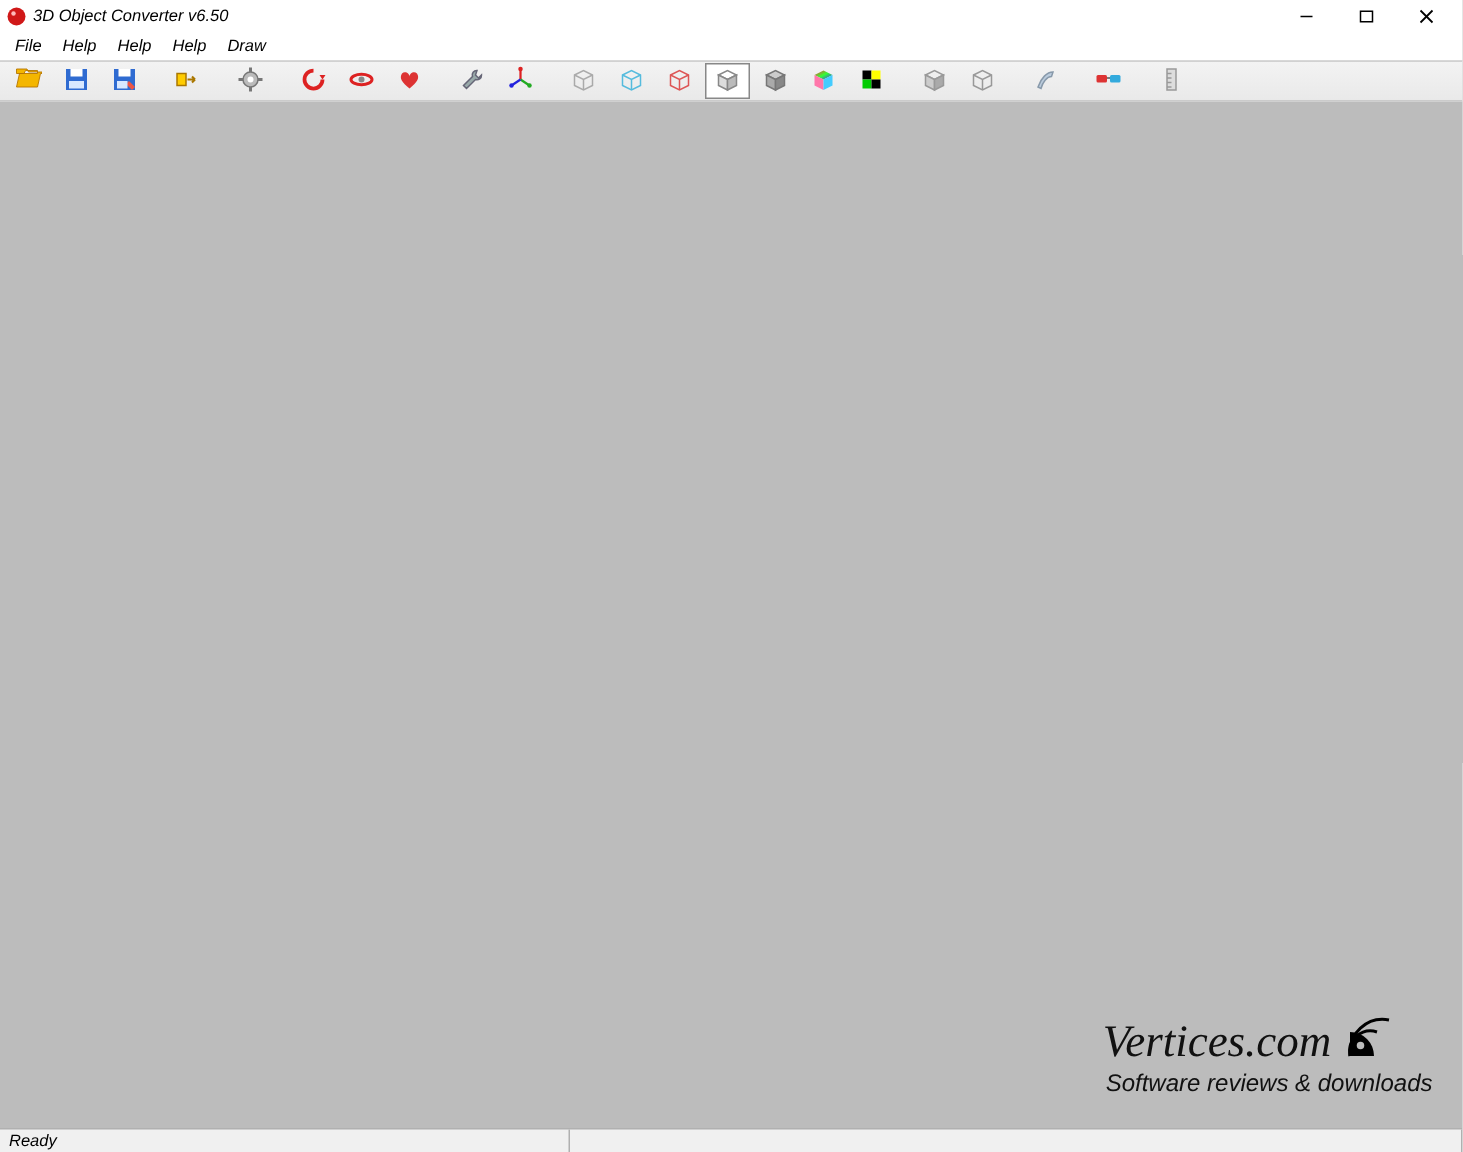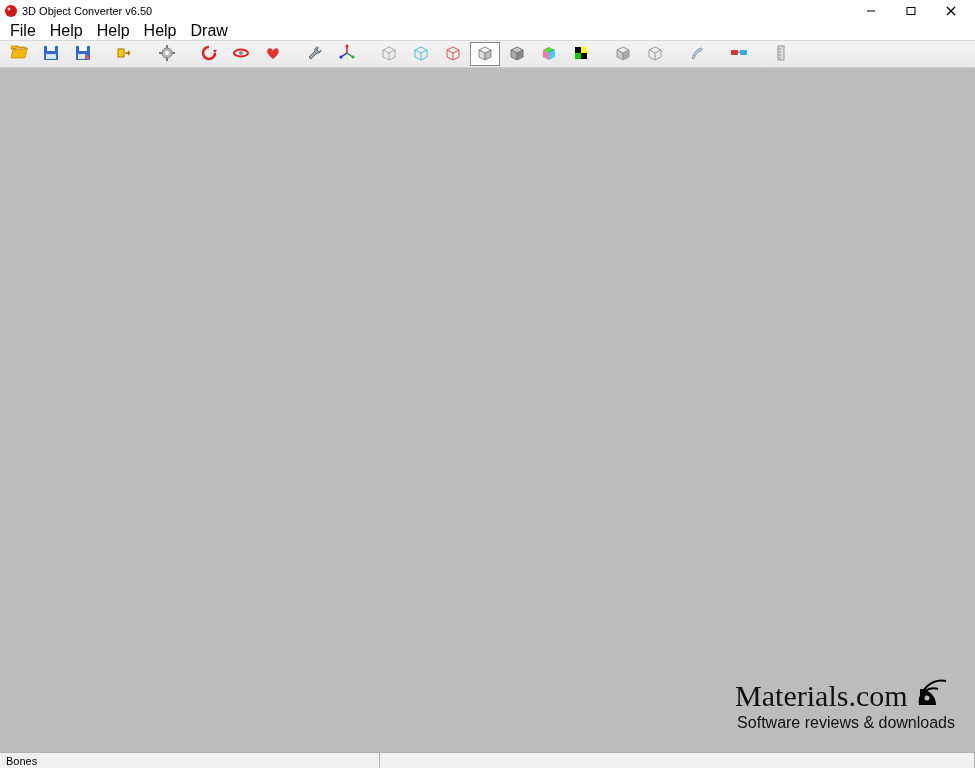--- a/index.html
+++ b/index.html
@@ -1,25 +1,25 @@
 <!DOCTYPE html>
 <html><head>
 <meta charset="utf-8">
 <style>
   * { box-sizing: border-box; margin: 0; padding: 0; }
   html, body { width: 975px; height: 768px; font-family: "Segoe UI", Tahoma, sans-serif; font-size: 11px; overflow: hidden; background:#fff; }
-  .window { width: 975px; height: 768px; display: flex; flex-direction: column; background: #a3a3a3; position: relative; }
+  .window { width: 975px; height: 768px; display: flex; flex-direction: column; background: #a3a3a3; position: relative; font-style: italic; }
   .titlebar { height: 22px; display: flex; align-items: center; padding: 0 4px; background: #fff; color:#000; }
   .titlebar .app-icon { width: 14px; height: 14px; margin-right: 4px; }
   .titlebar .title { font-size: 11px; flex: 0 0 auto; }
   .titlebar .spacer { flex: 1 1 auto; }
   .winbtn { width: 40px; height: 20px; display: flex; align-items: center; justify-content: center; color:#000; }
   .winbtn svg { display:block; }
   .menubar { height: 18px; display:flex; align-items:center; gap: 2px; padding-left: 4px; background:#fff; }
-  .menu-item { padding: 1px 6px; font-size:16px; cursor:default; }
+  .menu-item { padding: 1px 6px; font-size:11px; cursor:default; }
   .toolbar { height: 28px; background: linear-gradient(#f3f3f3,#e9e9e9); border-top:1px solid #d8d8d8; border-bottom:1px solid #d0d0d0; display:flex; align-items:center; padding-left:4px; gap:0; }
   .tbtn { width: 30px; height: 24px; display:flex; align-items:center; justify-content:center; border:1px solid transparent; margin-right:2px; }
   .tbtn svg { width:18px; height:18px; }
   .tbtn.sel { border:1px solid #888; background:#fff; }
   .sep { width:10px; }
   .workarea { flex:1 1 auto; background:#bcbcbc; position:relative; }
   .statusbar { height: 16px; border-top:1px solid #b0b0b0; display:flex; font-size:11px; align-items:center; background:#f0f0f0; }
   .status-cell { border-right:1px solid #b0b0b0; padding:0 6px; height:100%; display:flex; align-items:center; }
   .status-ready { width:380px; }
   .status-info { flex: 0 0 auto; width:420px; }
@@ -287,32 +287,32 @@
             <line x1="6" y1="11" x2="9" y2="11" stroke="#999"></line>
             <line x1="6" y1="14" x2="9" y2="14" stroke="#999"></line>
           </svg>
       </span>
     </div>
   </div>
 
   <div class="workarea">
     <div class="watermark">
       <div class="big">
-        <span>Materials.com</span>
+        <span>Vertices.com</span>
         <span class="radar-icon">
           <svg width="34" height="34" viewBox="0 0 34 34">
             <path d="M4 30 A22 22 0 0 1 30 6" fill="none" stroke="#000" stroke-width="2"></path>
             <path d="M4 30 A14 14 0 0 1 22 14" fill="none" stroke="#000" stroke-width="2"></path>
             <path d="M4 30 L4 14 A16 16 0 0 1 20 30 Z" fill="#000"></path>
             <circle cx="11" cy="23" r="2.5" fill="#bcbcbc"></circle>
           </svg>
         </span>
       </div>
       <div class="small">Software reviews &amp; downloads</div>
     </div>
   </div>
 
   <div class="statusbar">
-    <div class="status-cell status-ready">Bones</div>
+    <div class="status-cell status-ready">Ready</div>
     <div class="status-cell status-tail"></div>
   </div>
 
 </div>
 
 </body></html>

